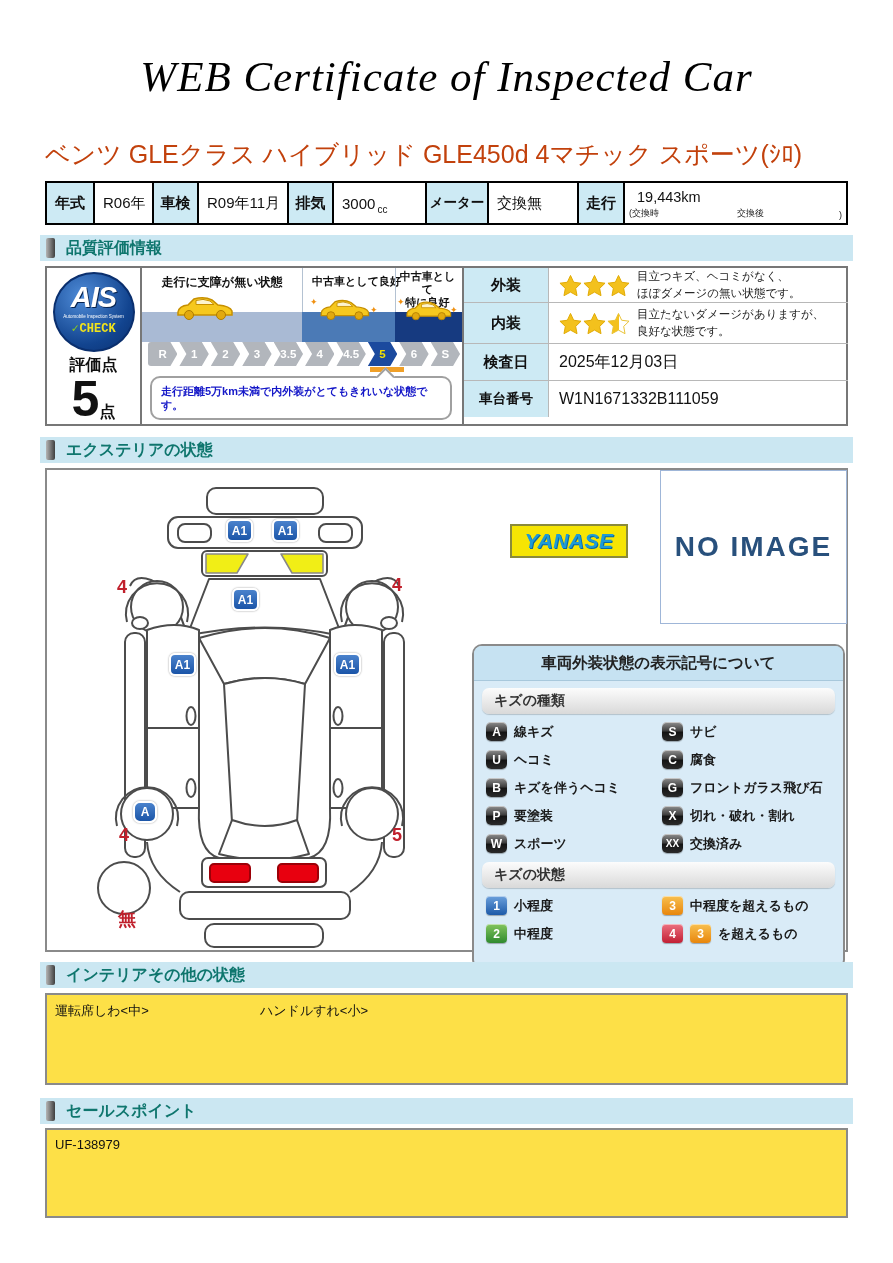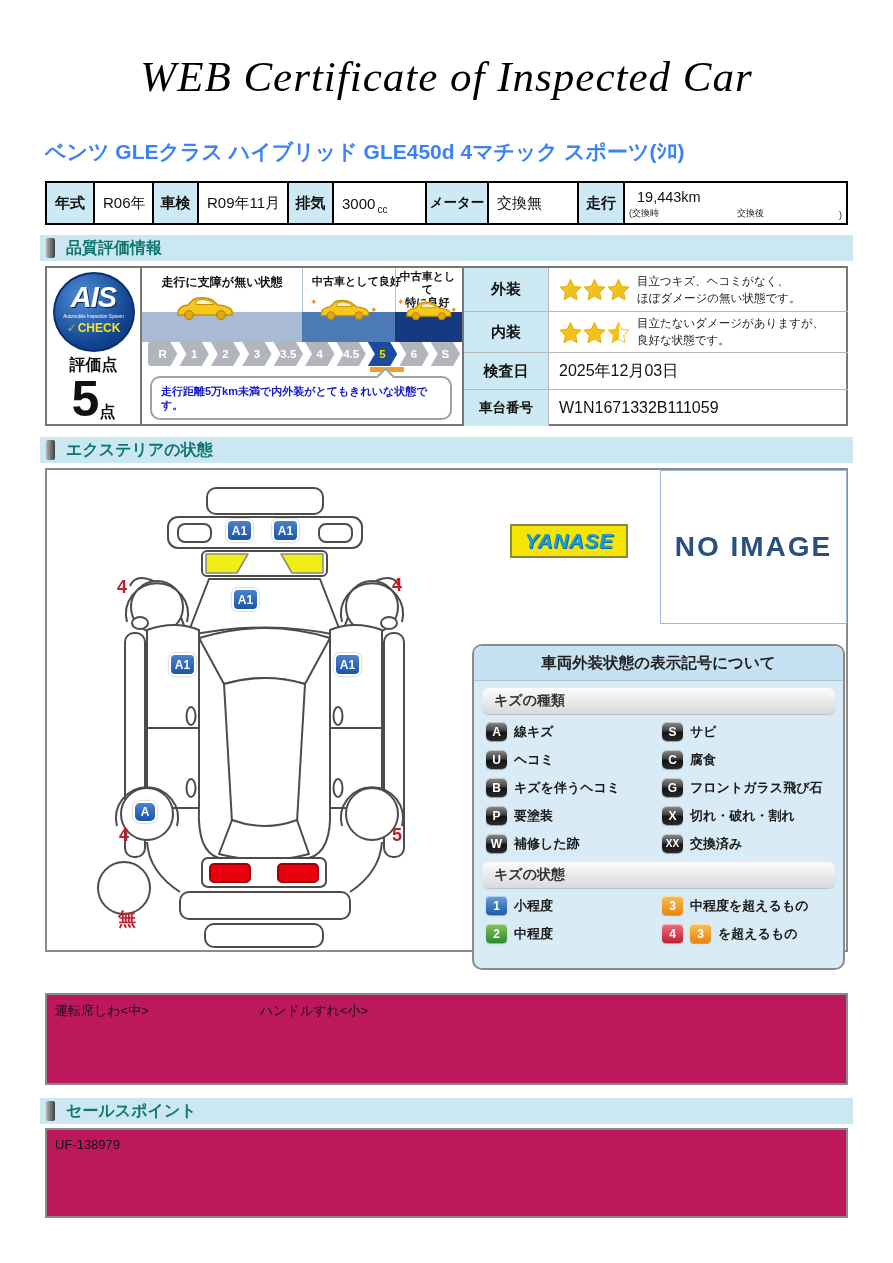--- a/index.html
+++ b/index.html
@@ -2,21 +2,21 @@
 <html><head>
 <meta charset="utf-8">
 <style>
   html,body{margin:0;padding:0;background:#fff;}
   body{font-family:"Liberation Sans","DejaVu Sans",sans-serif;color:#111;}
   .page{position:relative;width:893px;height:1263px;background:#fff;overflow:hidden;}
 
   
   .main-title{position:absolute;left:0;top:52px;width:893px;text-align:center;
     font-family:"Liberation Serif","DejaVu Serif",serif;font-size:43px;color:#000;letter-spacing:1px;font-style:italic;}
-  .vehicle-name{position:absolute;left:45px;top:138px;width:803px;font-size:21px;font-weight:bold;color:#3b82f6;}
+  .vehicle-name{position:absolute;left:45px;top:138px;width:803px;font-size:25px;font-weight:normal;color:#c2410c;}
 
   
   .spec-table{position:absolute;left:45px;top:181px;width:803px;height:44px;display:flex;
     border:2px solid #000;box-sizing:border-box;background:#fff;}
   .spec-cell{border-right:2px solid #000;box-sizing:border-box;height:100%;}
   .spec-cell:last-child{border-right:none;}
   .spec-h{background:#cdeaf4;font-weight:bold;font-size:15px;display:flex;align-items:center;justify-content:center;}
   .spec-v{font-size:15px;display:flex;align-items:center;padding-left:8px;position:relative;}
   .cc-unit{font-size:10px;margin-left:2px;align-self:flex-end;margin-bottom:8px;}
   .mileage-main{position:absolute;left:12px;top:6px;font-size:14.5px;}
@@ -32,21 +32,21 @@
   
   .q-panel{position:absolute;left:45px;top:266px;width:803px;height:160px;border:2px solid #777;box-sizing:border-box;background:#fff;}
   .ais-cell{position:absolute;left:0;top:0;width:95px;height:156px;border-right:2px solid #777;box-sizing:border-box;
     display:flex;flex-direction:column;align-items:center;}
   .ais-circle{margin-top:4px;width:82px;height:82px;border-radius:50%;
     background:radial-gradient(circle at 35% 30%,#4f8cd8,#12448f 65%,#0a2f6e);border:2px solid #0a2f6e;
     box-sizing:border-box;color:#fff;text-align:center;overflow:hidden;}
   .ais-word{font-size:29px;font-weight:900;font-style:italic;letter-spacing:-1px;margin-top:9px;line-height:1;
     text-shadow:1px 1px 0 #06234f;}
   .ais-sub{font-size:4.5px;margin-top:2px;white-space:nowrap;}
-  .ais-check{font-size:12px;font-weight:900;color:#f2e41a;margin-top:2px;}
+  .ais-check{font-size:12px;font-weight:900;color:#f2e41a;margin-top:2px;font-family:Liberation Mono, monospace;}
   .ais-chk-mark{color:#8fd018;margin-right:1px;}
   .score-label{font-size:16px;font-weight:bold;margin-top:3px;}
   .score-row{display:flex;align-items:flex-end;line-height:1;margin-top:-2px;}
   .score-num{font-size:50px;font-weight:900;}
   .score-unit{font-size:16px;font-weight:bold;margin-bottom:4px;}
 
   
   .rate-area{position:absolute;left:95px;top:0;width:320px;height:156px;background:#fff;}
   .zone-label{position:absolute;top:6px;font-size:12px;font-weight:bold;text-align:center;color:#111;}
   .zone3-label{position:absolute;top:2px;font-size:11px;font-weight:bold;text-align:center;color:#111;line-height:1.2;}
@@ -109,21 +109,21 @@
   .kbadge.wide{font-size:10px;}
   .nbadge{min-width:21px;height:19px;border-radius:4px;color:#fff;font-size:12px;font-weight:bold;
     display:flex;align-items:center;justify-content:center;
     box-shadow:inset 0 1px 0 rgba(255,255,255,.5),0 1px 1px rgba(0,0,0,.3);}
   .nb-blue{background:linear-gradient(180deg,#6ba0dc,#1d5aa8);}
   .nb-green{background:linear-gradient(180deg,#83c55e,#2f8a2e);}
   .nb-orange{background:linear-gradient(180deg,#f8c050,#e8860c);}
   .nb-red{background:linear-gradient(180deg,#ec7080,#c21f34);}
 
   
-  .plain-box{position:absolute;left:45px;background:#be185d;border:2px solid #8a8a8a;box-sizing:border-box;}
+  .plain-box{position:absolute;left:45px;background:#fde047;border:2px solid #8a8a8a;box-sizing:border-box;}
   .note-item{position:absolute;top:7px;font-size:13px;color:#111;}
 </style>
 </head>
 <body>
 
 <div class="page">
 
   <div class="main-title">WEB Certificate of Inspected Car</div>
   <div class="vehicle-name">ベンツ GLEクラス ハイブリッド GLE450d 4マチック スポーツ(ｼﾛ)</div>
 
@@ -218,21 +218,21 @@
         <div class="chev">S</div>
       </div>
       <div class="sel-underline"></div>
       <div class="pointer"></div>
       <div class="callout">
         <div class="callout-txt">走行距離5万km未満で内外装がとてもきれいな状態です。</div>
       </div>
     </div>
 
     <div class="q-table">
-      <div class="q-row" style="height:44px">
+      <div class="q-row" style="height:35px">
         <div class="q-h">外装</div>
         <div class="q-v">
           <span class="stars">
             <svg class="star-svg" viewBox="0 0 24 24">
                 <polygon points="12,1.5 15.3,8.6 23,9.6 17.4,15 18.8,22.6 12,18.9 5.2,22.6 6.6,15 1,9.6 8.7,8.6" fill="#f3c11d" stroke="#e0a800"></polygon>
               </svg>
             <svg class="star-svg" viewBox="0 0 24 24">
                 <polygon points="12,1.5 15.3,8.6 23,9.6 17.4,15 18.8,22.6 12,18.9 5.2,22.6 6.6,15 1,9.6 8.7,8.6" fill="#f3c11d" stroke="#e0a800"></polygon>
               </svg>
             <svg class="star-svg" viewBox="0 0 24 24">
@@ -398,21 +398,21 @@
         <div class="kitem">
             <span class="kbadge">P</span>
             <span>要塗装</span>
           </div>
         <div class="kitem">
             <span class="kbadge">X</span>
             <span>切れ・破れ・割れ</span>
           </div>
         <div class="kitem">
             <span class="kbadge">W</span>
-            <span>補修した跡</span>
+            <span>スポーツ</span>
           </div>
         <div class="kitem">
             <span class="kbadge wide">XX</span>
             <span>交換済み</span>
           </div>
       </div>
 
       <div class="sub-bar">キズの状態</div>
       <div class="kind-grid">
         <div class="kitem">
@@ -429,20 +429,24 @@
           </div>
         <div class="kitem">
             <span class="nbadge nb-red">4</span>
             <span class="nbadge nb-orange">3</span>
             <span>を超えるもの</span>
           </div>
       </div>
     </div>
   </div>
 
+  <div class="section-bar" style="top:962px">
+    <div class="accent"></div>
+    <div class="section-txt">インテリアその他の状態</div>
+  </div>
   <div class="plain-box" style="top:993px;width:803px;height:92px">
     <span class="note-item" style="left:8px">運転席しわ&lt;中&gt;</span>
     <span class="note-item" style="left:213px">ハンドルすれ&lt;小&gt;</span>
   </div>
 
   <div class="section-bar" style="top:1098px">
     <div class="accent"></div>
     <div class="section-txt">セールスポイント</div>
   </div>
   <div class="plain-box" style="top:1128px;width:803px;height:90px">

